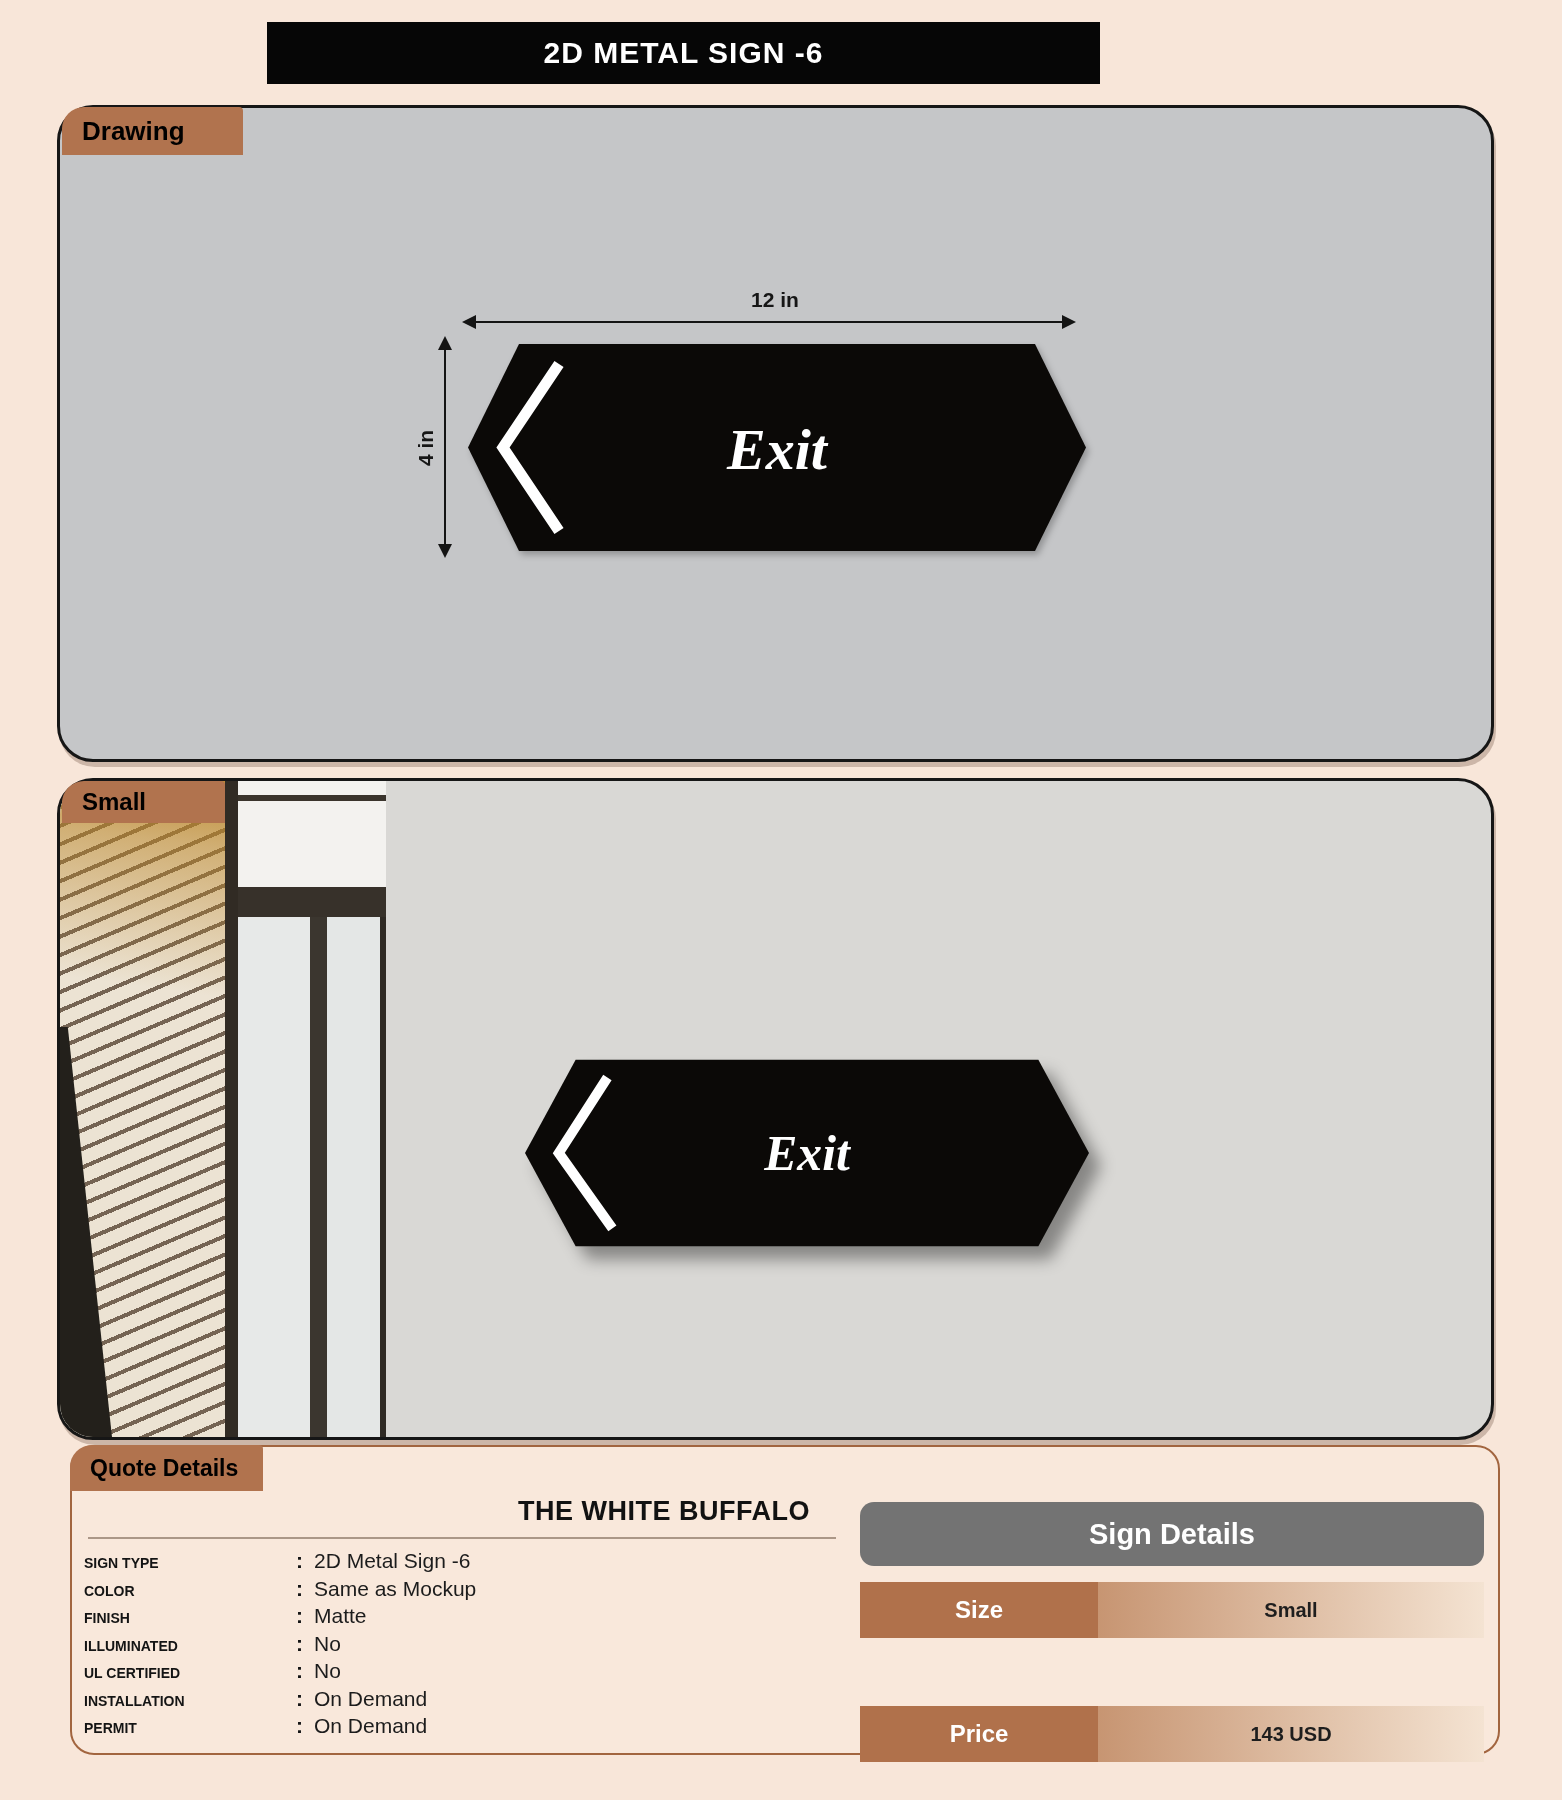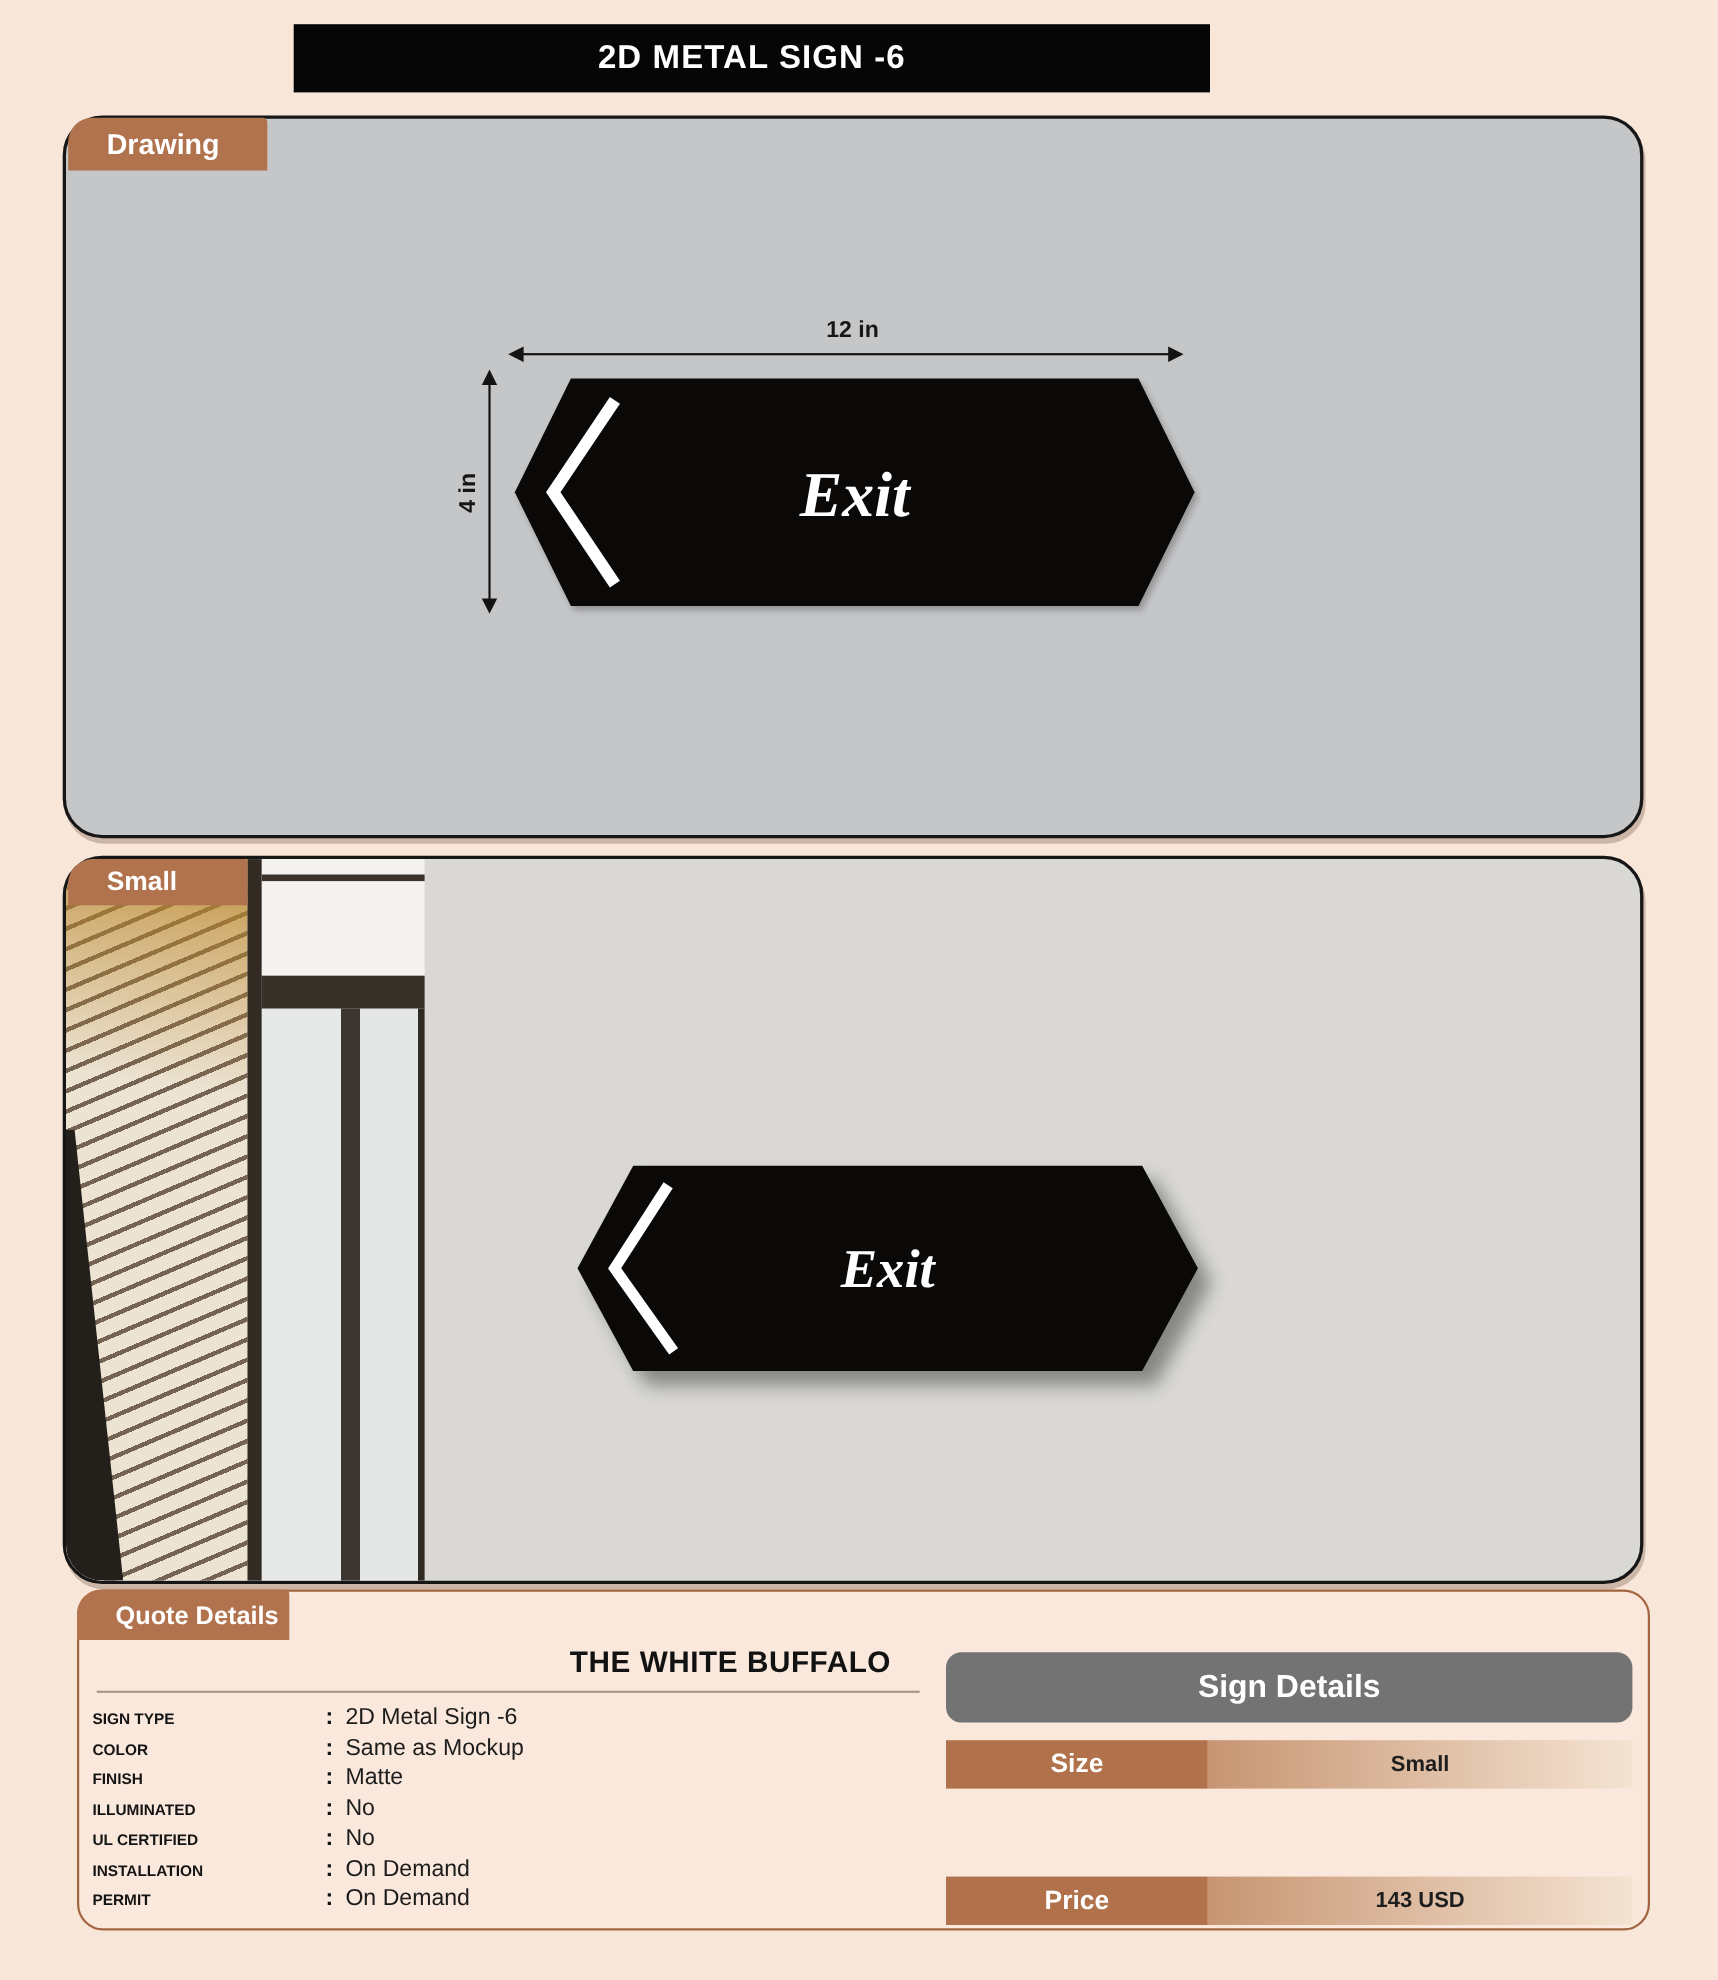--- a/index.html
+++ b/index.html
@@ -10,22 +10,22 @@
   .title-bar{position:absolute; left:267px; top:22px; width:833px; height:62px;
     background:#060606; display:flex; align-items:center; justify-content:center;}
   .title-bar span{color:#fff; font-size:30px; font-weight:800; letter-spacing:1px;}
 
   
   .panel{position:absolute; border:3px solid #161616; border-radius:36px;
     box-shadow:2px 5px 0 rgba(70,40,25,0.25);}
   .drawing-panel{left:57px; top:105px; width:1431px; height:651px; background:#c5c6c8;}
   .mockup-panel{left:57px; top:778px; width:1431px; height:656px; background:#d9d8d5; overflow:hidden;}
 
-  .tab{position:absolute; background:#b1734e; color:#ffffff; font-weight:800;
-    border-radius:22px 4px 0 0; display:flex; align-items:center; padding-left:35px; box-sizing:border-box; z-index:5;}
+  .tab{position:absolute; background:#b1734e; color:#000000; font-weight:800;
+    border-radius:22px 4px 0 0; display:flex; align-items:center; padding-left:20px; box-sizing:border-box; z-index:5;}
   .tab-drawing{left:62px; top:107px; width:181px; height:48px; font-size:26px;}
   .tab-mockup{left:62px; top:781px; width:163px; height:42px; font-size:24px;}
   .tab-quote{left:70px; top:1445px; width:193px; height:46px; font-size:23px;}
 
   
   .dim-line{position:absolute; background:#141414;}
   .ah{position:absolute; width:0; height:0; border-style:solid;}
   .ah-left{left:462px; top:315px; border-width:7px 14px 7px 0; border-color:transparent #141414 transparent transparent;}
   .ah-right{left:1062px; top:315px; border-width:7px 0 7px 14px; border-color:transparent transparent transparent #141414;}
   .ah-up{left:438px; top:336px; border-width:0 7px 14px 7px; border-color:transparent transparent #141414 transparent;}
@@ -64,21 +64,21 @@
   .qfields{position:absolute; left:84px; top:1549px; width:720px;}
   .qrow{display:grid; grid-template-columns:212px 18px auto; align-items:baseline; height:27.5px;}
   .qlabel{font-size:14px; font-weight:800; color:#141414;}
   .qcolon{font-size:21px; font-weight:800; color:#141414;}
   .qvalue{font-size:21px; font-weight:400; color:#1c1c1c;}
 
   
   .sd-header{position:absolute; left:860px; top:1502px; width:624px; height:64px; background:#737373;
     border-radius:14px; display:flex; align-items:center; justify-content:center;}
   .sd-header span{color:#fff; font-size:29px; font-weight:800;}
-  .sd-row{position:absolute; left:860px; width:624px; height:44px; display:flex;}
+  .sd-row{position:absolute; left:860px; width:624px; height:56px; display:flex;}
   .sd-row-1{top:1582px;} .sd-row-2{top:1646px;} .sd-row-3{top:1706px;}
   .sd-key{width:238px; background:#b0714b; color:#fff; font-size:24px; font-weight:800;
     display:flex; align-items:center; justify-content:center;}
   .sd-val{flex:1; background:linear-gradient(90deg,#c79572,#f4e3d2); color:#1e1e1e;
     font-size:20px; font-weight:800; display:flex; align-items:center; justify-content:center;}
 </style>
 </head>
 <body>
 
 <div class="page">

